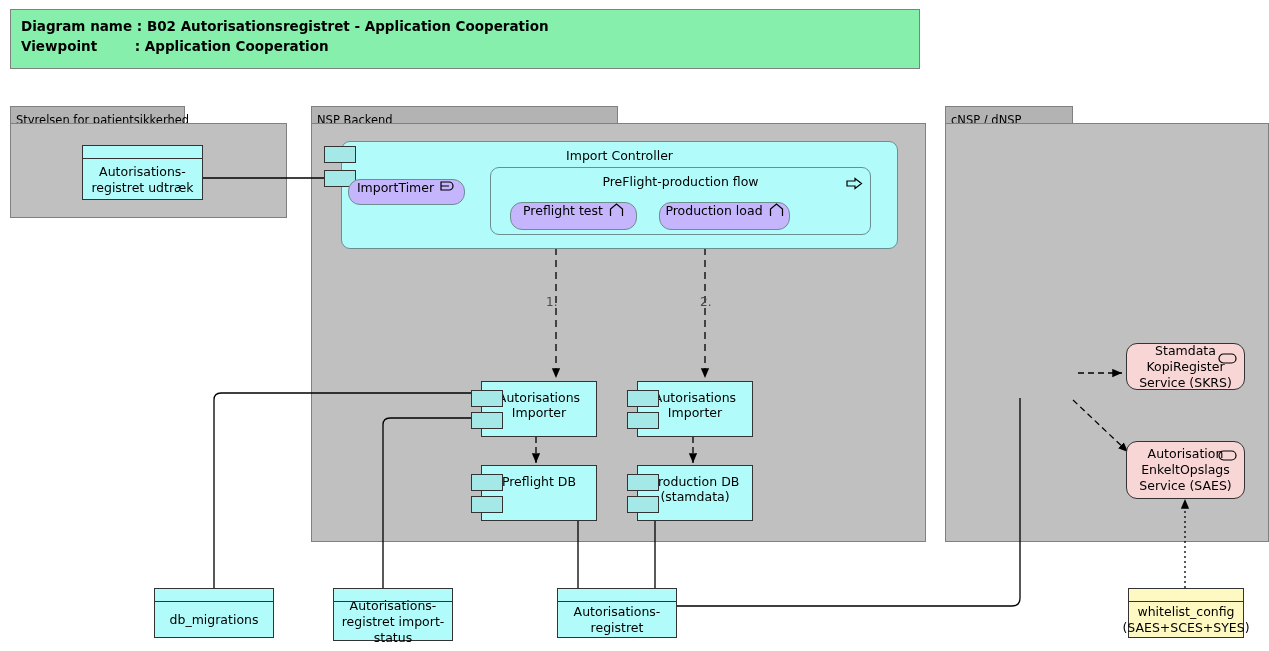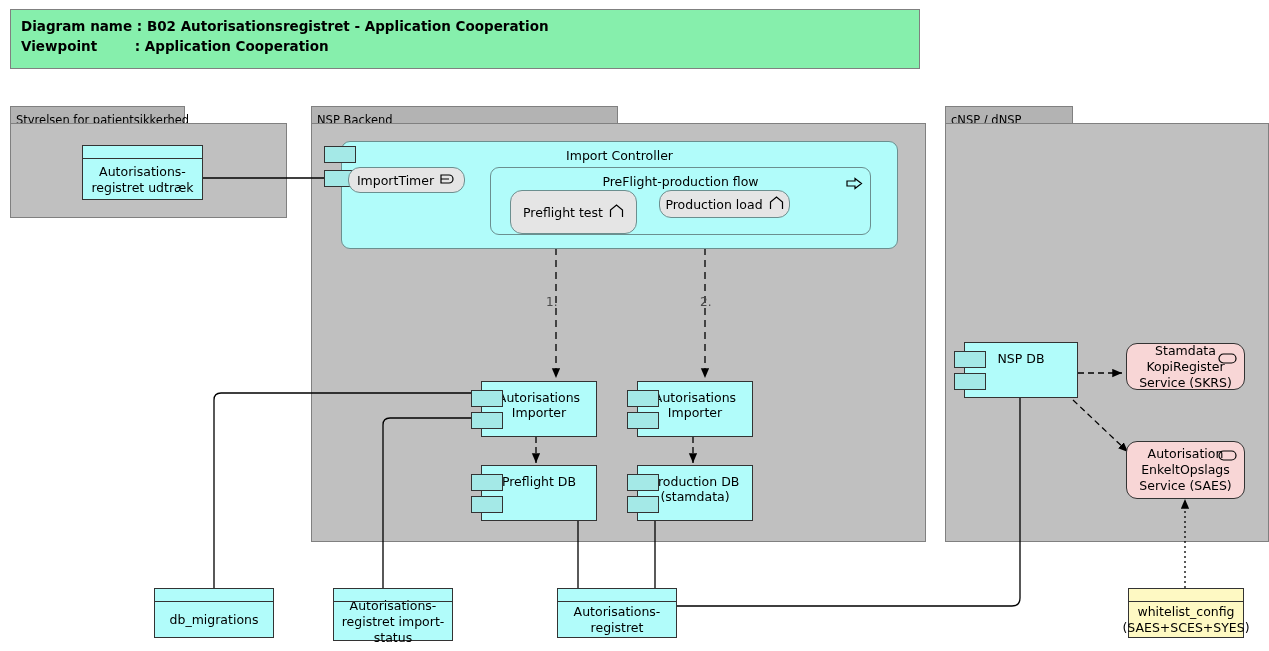--- a/index.html
+++ b/index.html
@@ -62,23 +62,23 @@
 
   
   .rounded{
     border:1px solid #6b8f8f;border-radius:9px;background:#b1fcfa;
   }
   .container-label{
     position:absolute;left:0;right:0;top:6px;text-align:center;
     font-size:12.5px;line-height:15px;
   }
   .pill{
-    border:1px solid #6b8f8f;border-radius:12px;background:#e5e5e5;
-    display:flex;align-items:center;justify-content:center;gap:6px;
-    font-size:12.5px;position:absolute;box-sizing:border-box;
+    border:1px solid #6b8f8f;border-radius:12px;background:#c4b5fd;
+    display:flex;align-items:flex-start;justify-content:center;gap:6px;
+    font-size:12.5px;position:absolute;box-sizing:border-box;margin-top:12px;
   }
   .service{
     background:#f8d6d6;border:1px solid #333;border-radius:11px;
     position:absolute;box-sizing:border-box;text-align:center;
     font-size:12.5px;line-height:16px;
     display:flex;align-items:center;justify-content:center;padding:0 4px;
   }
   .icon{display:inline-block;vertical-align:middle;}
   .svg-abs{position:absolute;overflow:visible;}
   .flow-num{
@@ -172,21 +172,21 @@
 
   <div class="node rounded" style="left:490px;top:167px;width:381px;height:68px;">
     <div class="container-label">PreFlight-production flow</div>
     <span class="icon" style="position:absolute;right:7px;top:7px;">
       <svg width="17" height="13" viewBox="0 0 17 13">
         <path d="M1,4 L9,4 L9,1.5 L15.5,6.5 L9,11.5 L9,9 L1,9 Z" fill="none" stroke="#000" stroke-width="1.2"></path>
       </svg>
     </span>
   </div>
 
-  <div class="pill" style="left:510px;top:190px;width:127px;height:44px;">
+  <div class="pill" style="left:510px;top:190px;width:127px;height:28px;">
     <span>Preflight test</span>
     <span class="icon">
       <svg width="15" height="14" viewBox="0 0 15 14">
         <path d="M1.5,13 L1.5,6 L7.5,1 L13.5,6 L13.5,13" fill="none" stroke="#000" stroke-width="1.2"></path>
       </svg>
     </span>
   </div>
 
   <div class="pill" style="left:659px;top:190px;width:131px;height:28px;">
     <span>Production load</span>
@@ -217,25 +217,20 @@
     <span style="white-space:pre-line;">Preflight DB</span>
   </div>
 
   <div class="node component" style="left:637px;top:465px;width:116px;height:56px;">
     <span class="port" style="top:8px;"></span>
     <span class="port" style="top:30px;"></span>
     <span style="white-space:pre-line;">Production DB
 (stamdata)</span>
   </div>
 
-  <div class="node component" style="left:964px;top:342px;width:114px;height:56px;">
-    <span class="port" style="top:8px;"></span>
-    <span class="port" style="top:30px;"></span>
-    <span style="white-space:pre-line;">NSP DB</span>
-  </div>
 
   <div class="service" style="left:1126px;top:343px;width:119px;height:47px;">
     <span style="white-space:pre-line;">Stamdata
 KopiRegister
 Service (SKRS)</span>
     <span class="icon" style="position:absolute;right:7px;top:8px;">
       <svg width="19" height="11" viewBox="0 0 19 11">
         <rect x="1" y="1" width="17" height="9" rx="4.5" ry="4.5" fill="none" stroke="#000" stroke-width="1.2"></rect>
       </svg>
     </span>

